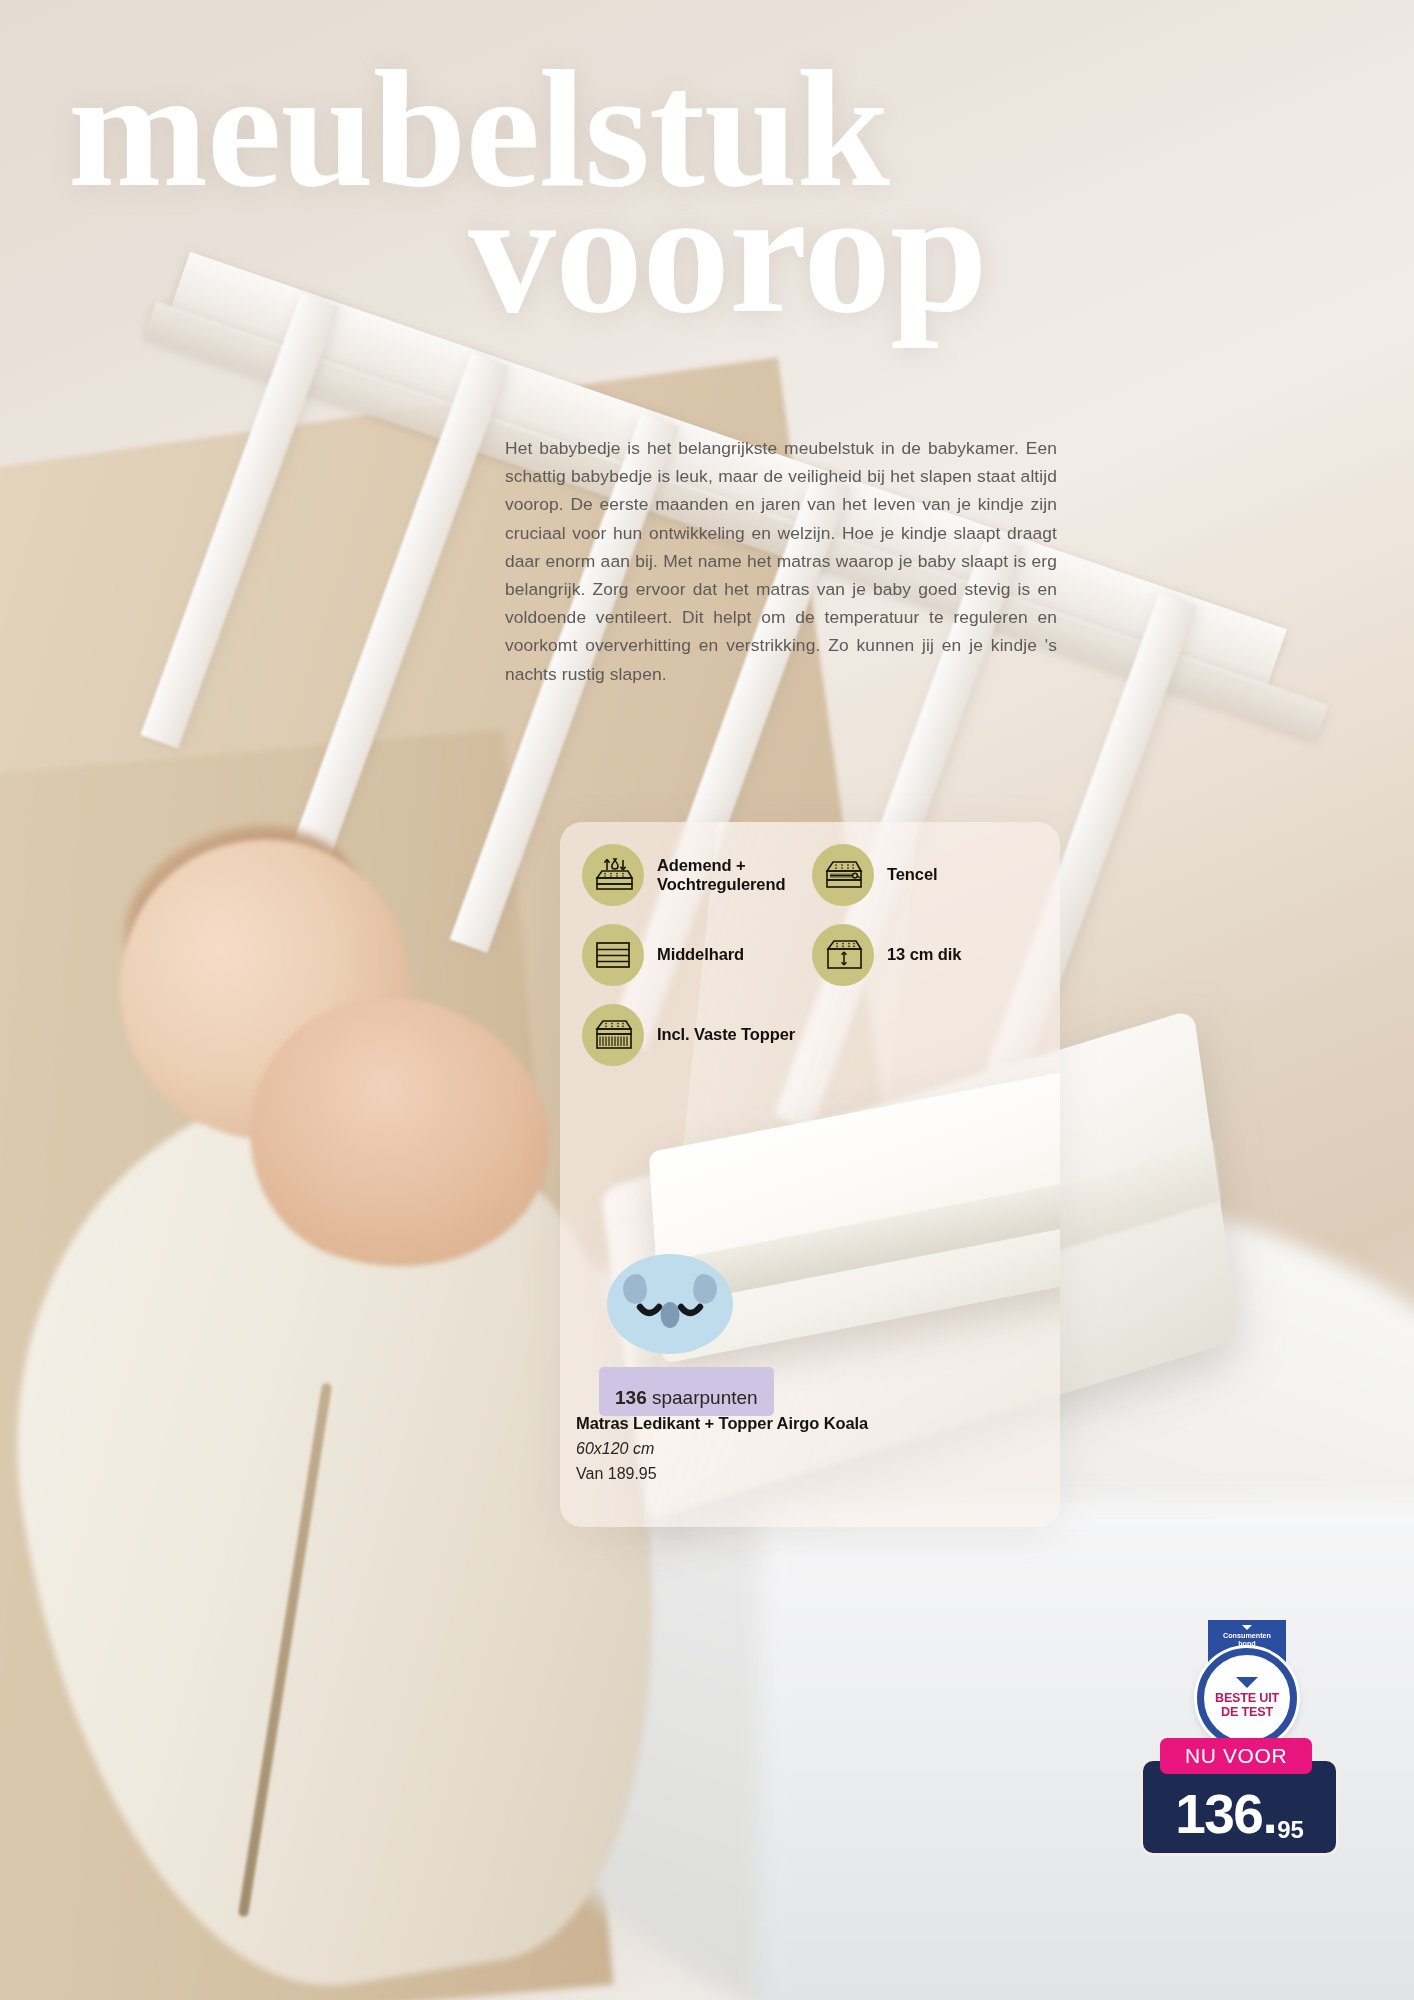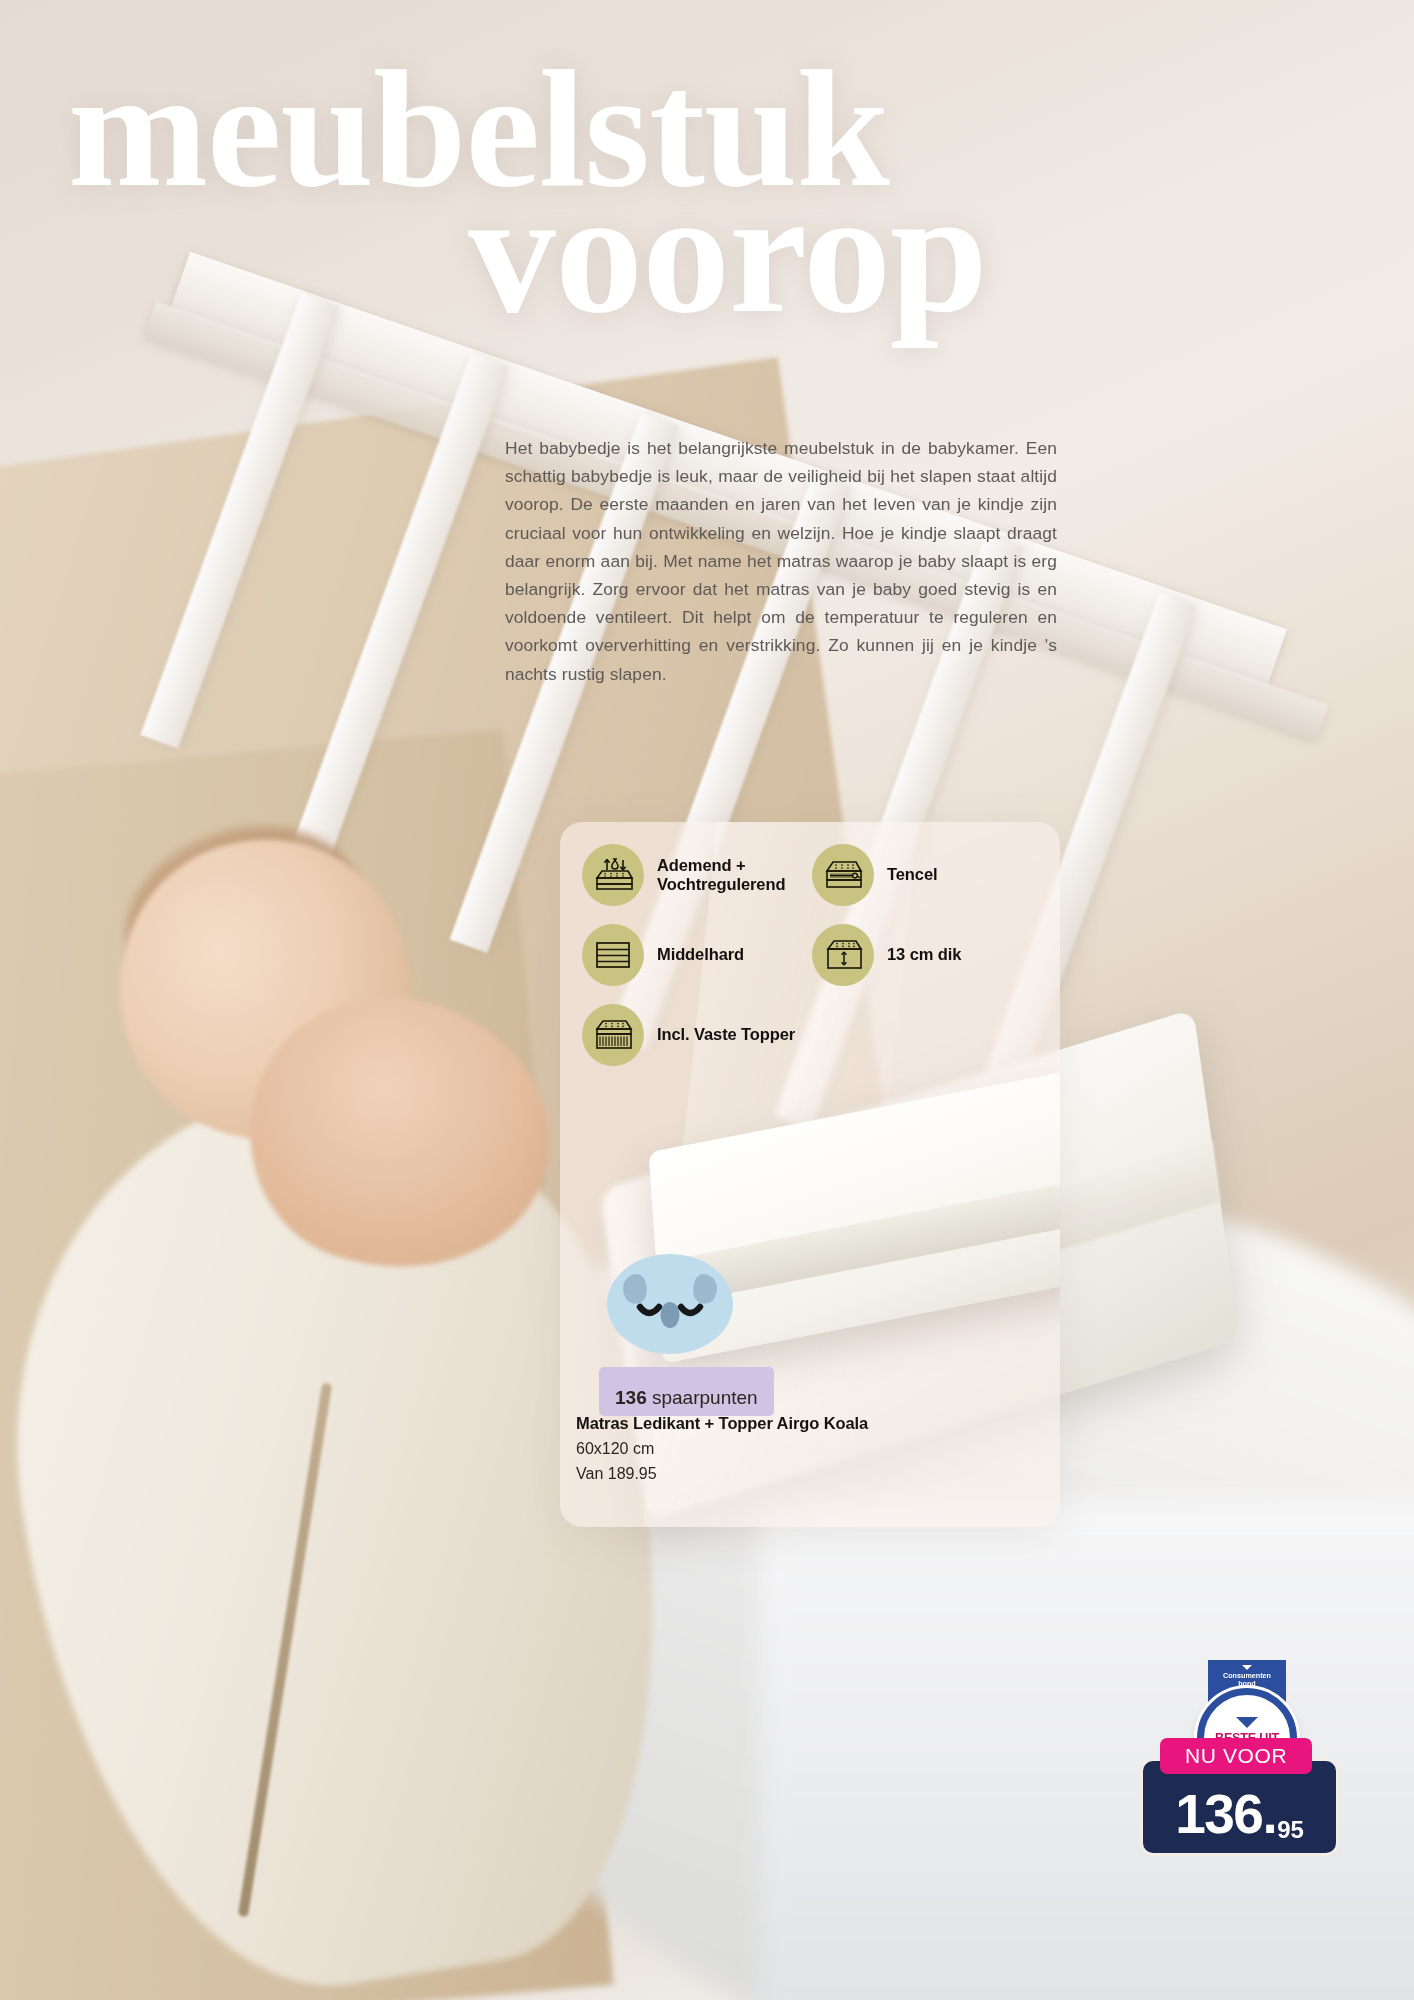--- a/index.html
+++ b/index.html
@@ -226,30 +226,30 @@
   .pill b { font-weight:700; }
   .pill span { font-weight:400; }
 
   .prod-name {
     position:absolute; left:16px; top:592px; width:470px;
     font-size:16.5px; font-weight:700; color:#17130f;
     letter-spacing:-.1px;
   }
   .prod-size {
     position:absolute; left:16px; top:618px;
-    font-size:16px; color:#2b2521;text-align:right;
+    font-size:16px; font-style:italic; color:#2b2521;text-align:right;
   }
   .prod-old {
     position:absolute; left:16px; top:643px;
     font-size:16px; color:#2b2521;
   }
 
   
   .cb {
-    position:absolute; left:1188px; top:1660px; width:118px; height:148px;
+    position:absolute; left:1188px; top:1620px; width:118px; height:148px;
   }
   .cb-ribbon {
     position:absolute; left:20px; top:0; width:78px; height:45px;
     background:#2b4f9e;
     clip-path:polygon(0 0,100% 0,100% 100%,50% 78%,0 100%);
     display:flex; flex-direction:column; align-items:center; justify-content:flex-start;
     padding-top:5px;
     color:#fff;
   }
   .cb-ribbon .cbtri {

